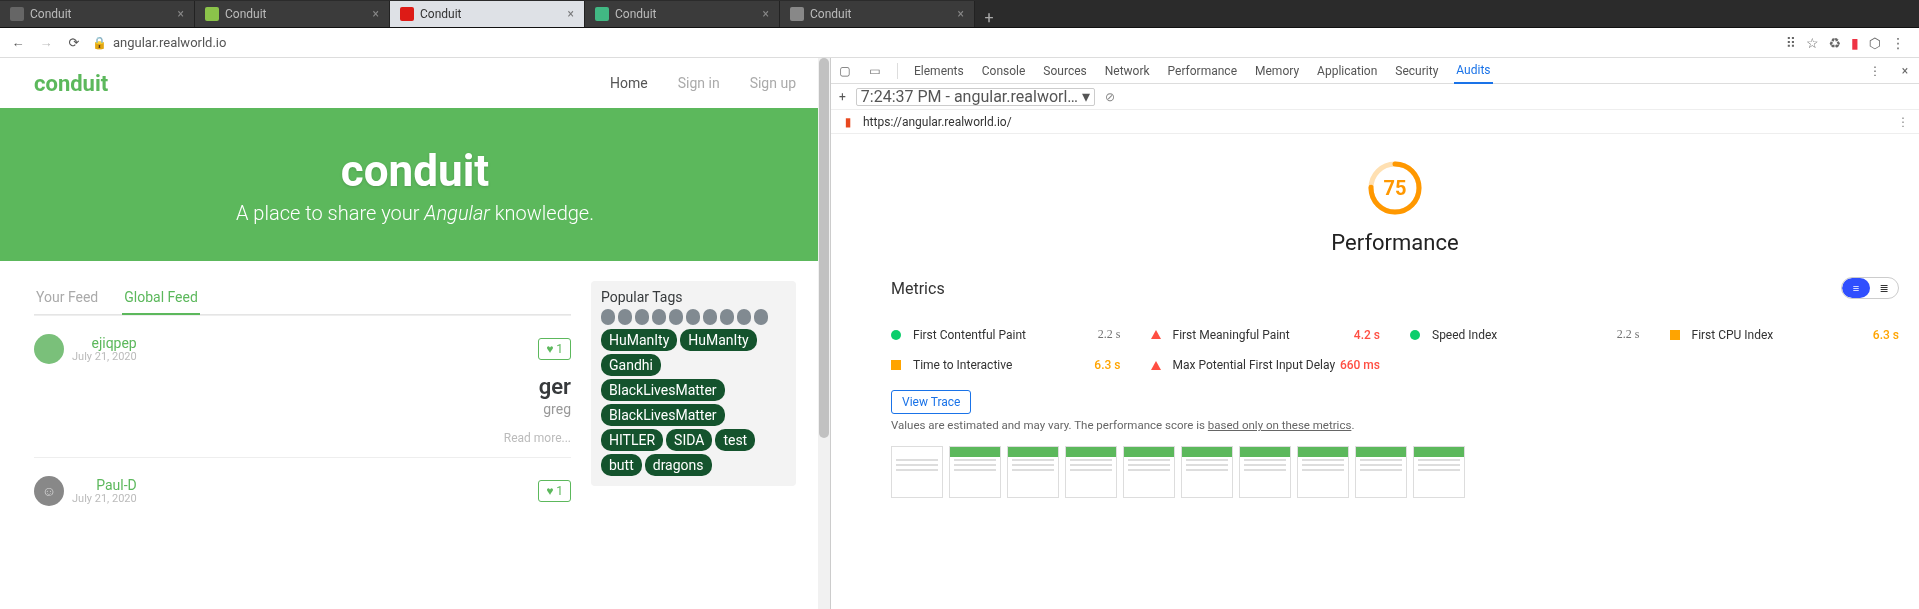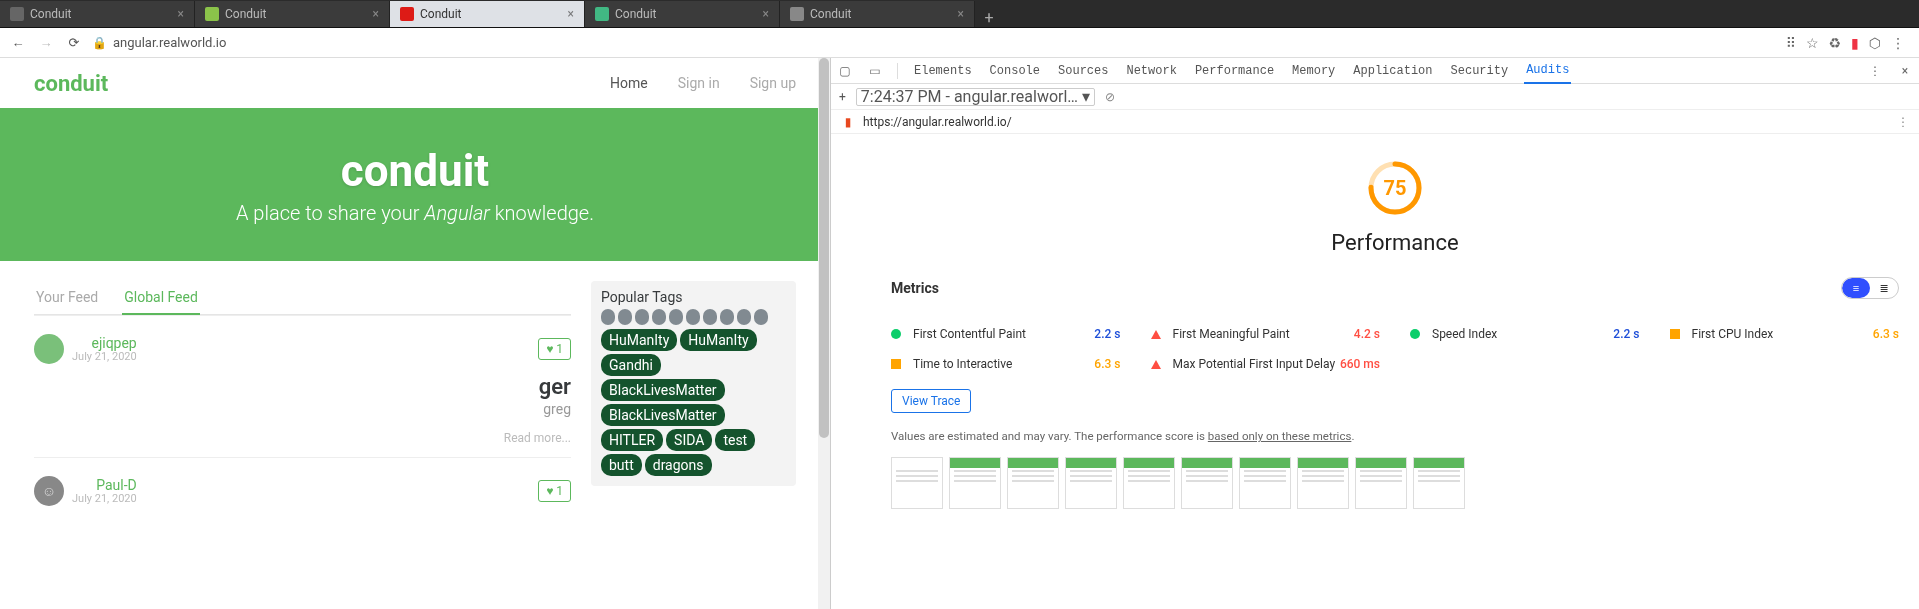--- a/index.html
+++ b/index.html
@@ -56,53 +56,53 @@
 .tags-col { width: 205px; background: #f3f3f3; padding: 8px 10px 10px; border-radius: 4px; align-self: flex-start; }
 .tags-title { font-size: 14px; color: #373a3c; margin-bottom: 4px; }
 .tag-row { display: flex; flex-wrap: wrap; gap: 3px; }
 .tag { background: #14532d; color: #fff; font-size: 14px; padding: 3px 8px; border-radius: 10px; }
 .tag-empty { display:inline-block; width:14px; height:16px; background:#818a91; border-radius:10px; }
 
 
 .devtools { flex: 1; height: 100%; border-left: 1px solid #ccc; background: #fff; display: flex; flex-direction: column; font-size: 12px; color: #333; }
 .dt-tabs { height: 26px; border-bottom: 1px solid #ddd; display: flex; align-items: center; gap: 14px; padding: 0 6px; }
 .dt-tabs .dt-icon { width: 16px; height: 16px; display:flex; align-items:center; justify-content:center; color:#666; }
-.dt-tabs .dt-tab { color: #555; padding: 0 2px; font-size: 12px; font-family: Liberation Mono, monospace; }
+.dt-tabs .dt-tab { color: #555; padding: 0 2px; font-size: 12px; }
 .dt-tabs .dt-tab.active { color: #1a73e8; border-bottom: 2px solid #1a73e8; height: 26px; line-height: 24px; text-align: center; }
 .dt-tabs .spacer { flex: 1; }
 
 .dt-sub { height: 26px; border-bottom: 1px solid #eee; display:flex; align-items:center; padding: 0 8px; gap:10px; color:#555; }
 .dt-sub .pill { border:1px solid #ccc; border-radius:2px; padding:0 4px; height:18px; display:flex; align-items:center; font-size:16px; gap:4px; }
 .dt-urlbar { height: 24px; background:#fff; border-bottom:1px solid #eee; display:flex; align-items:center; padding:0 10px; gap:8px; }
 .dt-lh { width:14px; height:14px; display:flex; align-items:center; justify-content:center; }
 .dt-more-right { margin-left:auto; color:#888; }
 
 .audit-body { flex:1; overflow:hidden; padding: 16px 20px 0 60px; }
 .score-wrap { text-align:center; margin-top:10px; }
 .score-ring { width:56px; height:56px; margin:0 auto; position:relative; }
 .score-ring svg { transform: rotate(-90deg); }
 .score-num { position:absolute; inset:0; display:flex; align-items:center; justify-content:center; font-size:20px; color:#ff9800; font-weight:700; }
 .score-label { font-size:22px; color:#222; margin-top:14px; }
 
 .metrics-head { display:flex; align-items:center; margin-top:22px; }
-.metrics-head h3 { font-size:14px; font-weight:700; }
+.metrics-head h3 { font-size:16px; font-weight:400; }
 .toggle-group { margin-left:auto; display:flex; border:1px solid #ccc; border-radius:16px; overflow:hidden; }
 .toggle-btn { width:28px; height:20px; display:flex; align-items:center; justify-content:center; font-size:11px; }
 .toggle-btn.active { background:#304ffe; color:#fff; border-radius:16px; }
 
 .metrics-grid { margin-top:28px; display:grid; grid-template-columns: 1fr 1fr 1fr 1fr; column-gap:30px; row-gap:16px; }
 .metric { display:flex; align-items:center; }
 .m-dot { width:10px; height:10px; border-radius:50%; margin-right:12px; flex-shrink:0; }
 .m-dot.green{background:#0cce6b;} .m-dot.orange{background:#ffa400; border-radius:0;} .m-tri{width:0;height:0;border-left:5px solid transparent;border-right:5px solid transparent;border-bottom:9px solid #ff4e42; margin-right:12px; flex-shrink:0;}
 .m-name { flex:1; color:#333; }
 .m-val { font-weight:500; }
-.m-val.green{color:#1d4ed8;} .m-val.orange{color:#ffa400;} .m-val.red{color:#ff4e42;}
+.m-val.green{color:#737373;font-family:Liberation Serif, serif;} .m-val.orange{color:#ffa400;} .m-val.red{color:#ff4e42;}
 
 .view-trace { margin-top:18px; border:1px solid #1a73e8; color:#1a73e8; padding:4px 10px; border-radius:3px; font-size:12px; display:inline-block; }
-.disclaimer { margin-top:16px; font-size:11.5px; color:#666; }
+.disclaimer { margin-top:4px; font-size:11.5px; color:#666; }
 .disclaimer a { color:#666; text-decoration:underline; }
 
 .filmstrip { margin-top:14px; display:flex; gap:6px; }
 .frame { width:52px; height:52px; border:1px solid #ddd; background:#fff; position:relative; overflow:hidden; }
 .frame .fbar { position:absolute; top:0; left:0; right:0; height:10px; background:#5cb85c; }
 .frame .fbody { position:absolute; top:12px; left:4px; right:4px; height:36px; }
 .frame .fline { height:2px; background:#ddd; margin-bottom:3px; }
 </style>
 </head>
 <body>

